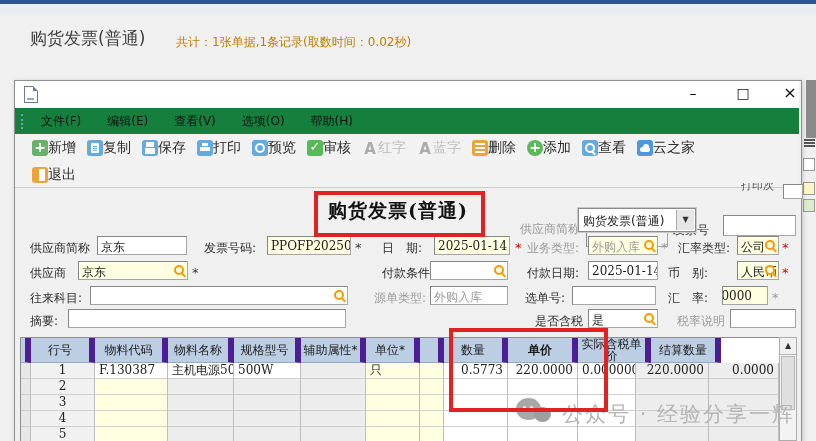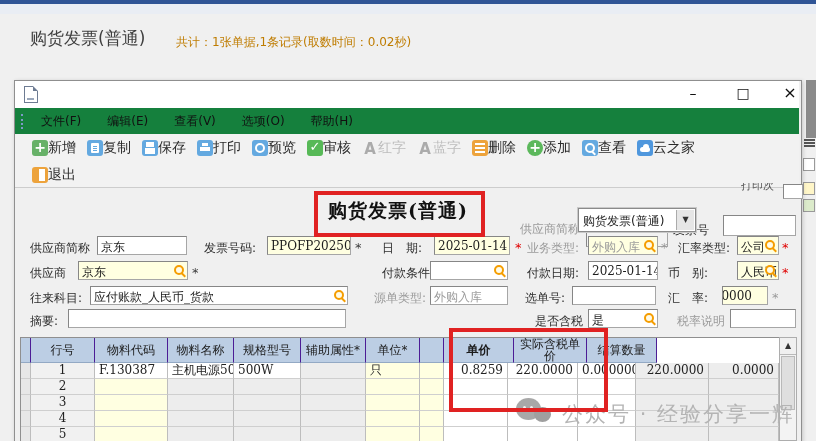--- a/index.html
+++ b/index.html
@@ -72,21 +72,21 @@
   .combo{position:absolute;left:578px;top:208px;width:118px;height:24px;background:#fff;border:1px solid #8A8A8A;
        box-shadow:0 0 0 1px #C9C9C9;box-sizing:border-box;z-index:3;font-size:12px;}
   .combo-text{position:absolute;left:4px;top:4px;white-space:nowrap;}
   .combo-btn{position:absolute;right:1px;top:1px;bottom:1px;width:17px;background:#E6E6E6;border-left:1px solid #ABABAB;
        text-align:center;font-size:8px;line-height:20px;color:#333;}
   .clipbox{position:absolute;overflow:hidden;}
   
   .grid{position:absolute;left:20px;top:337px;width:759px;height:104px;border-top:1px solid #8F8F8F;border-left:1px solid #8F8F8F;
         overflow:hidden;background:#fff;box-sizing:content-box;z-index:1;}
   .thead{display:flex;}
-  .th{height:25px;box-sizing:border-box;background:#BCCEE4;border-right:1px solid #4c1d95;border-bottom:1px solid #93A9C4;
+  .th{height:25px;box-sizing:border-box;background:#BCCEE4;border-right:6px solid #4c1d95;border-bottom:1px solid #93A9C4;
       display:flex;align-items:center;justify-content:center;text-align:center;font-size:12px;line-height:12px;color:#1b1b1b;padding:0 1px;flex:none;}
   .tr{display:flex;}
   .td{height:16px;box-sizing:border-box;border-right:1px solid #BDBDBD;border-bottom:1px solid #CFCFCF;
       font-family:"DejaVu Serif",serif;font-size:12px;line-height:14px;padding:0 4px;white-space:nowrap;overflow:hidden;flex:none;}
   .sb{position:absolute;left:779px;top:337px;width:18px;height:104px;background:#F3F3F3;border:1px solid #ADADAD;box-sizing:border-box;z-index:2;}
   .sb-up{height:16px;border-bottom:1px solid #B9B9B9;background:#F0F0F0;text-align:center;font-size:8px;line-height:15px;color:#333;}
   .sb-thumb{margin:1px;height:52px;background:#DFDFDF;border:1px solid #B9B9B9;}
   
   .redbox{position:absolute;border:4px solid #E02222;z-index:7;pointer-events:none;}
   .wm{position:absolute;z-index:6;pointer-events:none;}
@@ -248,21 +248,20 @@
   <div class="fld" style="left:588px;top:261px;width:70px;">2025-01-14</div>
 
   <div class="lbl" style="left:668px;top:265px;">币　别:</div>
   <div class="fld yellow" style="left:737px;top:261px;width:42px;">
     <span>人民币</span>
     <span class="mag"></span></div>
   <div class="star" style="left:782px;top:265px;">*</div>
 
   <div class="lbl" style="left:30px;top:290px;">往来科目:</div>
   <div class="fld" style="left:90px;top:286px;width:258px;">
-    <span>应付账款_人民币_货款</span>
     <span class="mag"></span></div>
 
   <div class="lbl gray" style="left:374px;top:290px;">源单类型:</div>
   <div class="fld graytext" style="left:430px;top:286px;width:78px;">外购入库</div>
 
   <div class="lbl" style="left:525px;top:290px;">选单号:</div>
   <div class="fld" style="left:572px;top:286px;width:84px;"></div>
 
   <div class="lbl" style="left:668px;top:290px;">汇　率:</div>
   <div class="fld yellow rtl" style="left:722px;top:286px;width:46px;">1.000000</div>
@@ -282,35 +281,36 @@
   <div class="grid">
     <div class="thead">
         <div class="th" style="width: 10px;"></div>
         <div class="th" style="width: 64px;">行号</div>
         <div class="th" style="width: 73px;">物料代码</div>
         <div class="th" style="width: 66px;">物料名称</div>
         <div class="th" style="width: 67px;">规格型号</div>
         <div class="th" style="width: 65px;">辅助属性*</div>
         <div class="th" style="width: 54px;">单位*</div>
         <div class="th" style="width: 24px;"></div>
+        <div class="th" style="width: 64px;">数量</div>
         <div class="th" style="width: 70px; font-weight: bold;">单价</div>
         <div class="th" style="width: 73px;">实际含税单价</div>
         <div class="th" style="width: 70px;">结算数量</div>
       </div>
     <div>
         <div class="tr">
           <div class="td" style="width: 10px; text-align: left; background: rgb(231, 231, 231);"></div>
           <div class="td" style="width: 64px; text-align: center; background: rgb(241, 241, 241);">1</div>
           <div class="td" style="width: 73px; text-align: left; background: rgb(255, 255, 255);">F.130387</div>
           <div class="td" style="width: 66px; text-align: left; background: rgb(255, 255, 255);">主机电源500W</div>
           <div class="td" style="width: 67px; text-align: left; background: rgb(255, 255, 255);">500W</div>
           <div class="td" style="width: 65px; text-align: left; background: rgb(237, 237, 237);"></div>
           <div class="td" style="width: 54px; text-align: left; background: rgb(255, 255, 225);">只</div>
           <div class="td" style="width: 24px; text-align: left; background: rgb(255, 255, 225);"></div>
-          <div class="td" style="width: 64px; text-align: right; background: rgb(255, 255, 255);">0.8259</div>
+          <div class="td" style="width: 64px; text-align: right; background: rgb(255, 255, 255);">0.5773</div>
           <div class="td" style="width: 70px; text-align: right; background: rgb(255, 255, 255);">220.0000</div>
           <div class="td" style="width: 58px; text-align: right; background: rgb(255, 255, 255);">0.000000</div>
           <div class="td" style="width: 73px; text-align: right; background: rgb(237, 237, 237);">220.0000</div>
           <div class="td" style="width: 70px; text-align: right; background: rgb(237, 237, 237);">0.0000</div>
         </div>
         <div class="tr">
           <div class="td" style="width: 10px; text-align: left; background: rgb(231, 231, 231);"></div>
           <div class="td" style="width: 64px; text-align: center; background: rgb(241, 241, 241);">2</div>
           <div class="td" style="width: 73px; text-align: left; background: rgb(255, 255, 225);"></div>
           <div class="td" style="width: 66px; text-align: left; background: rgb(237, 237, 237);"></div>

